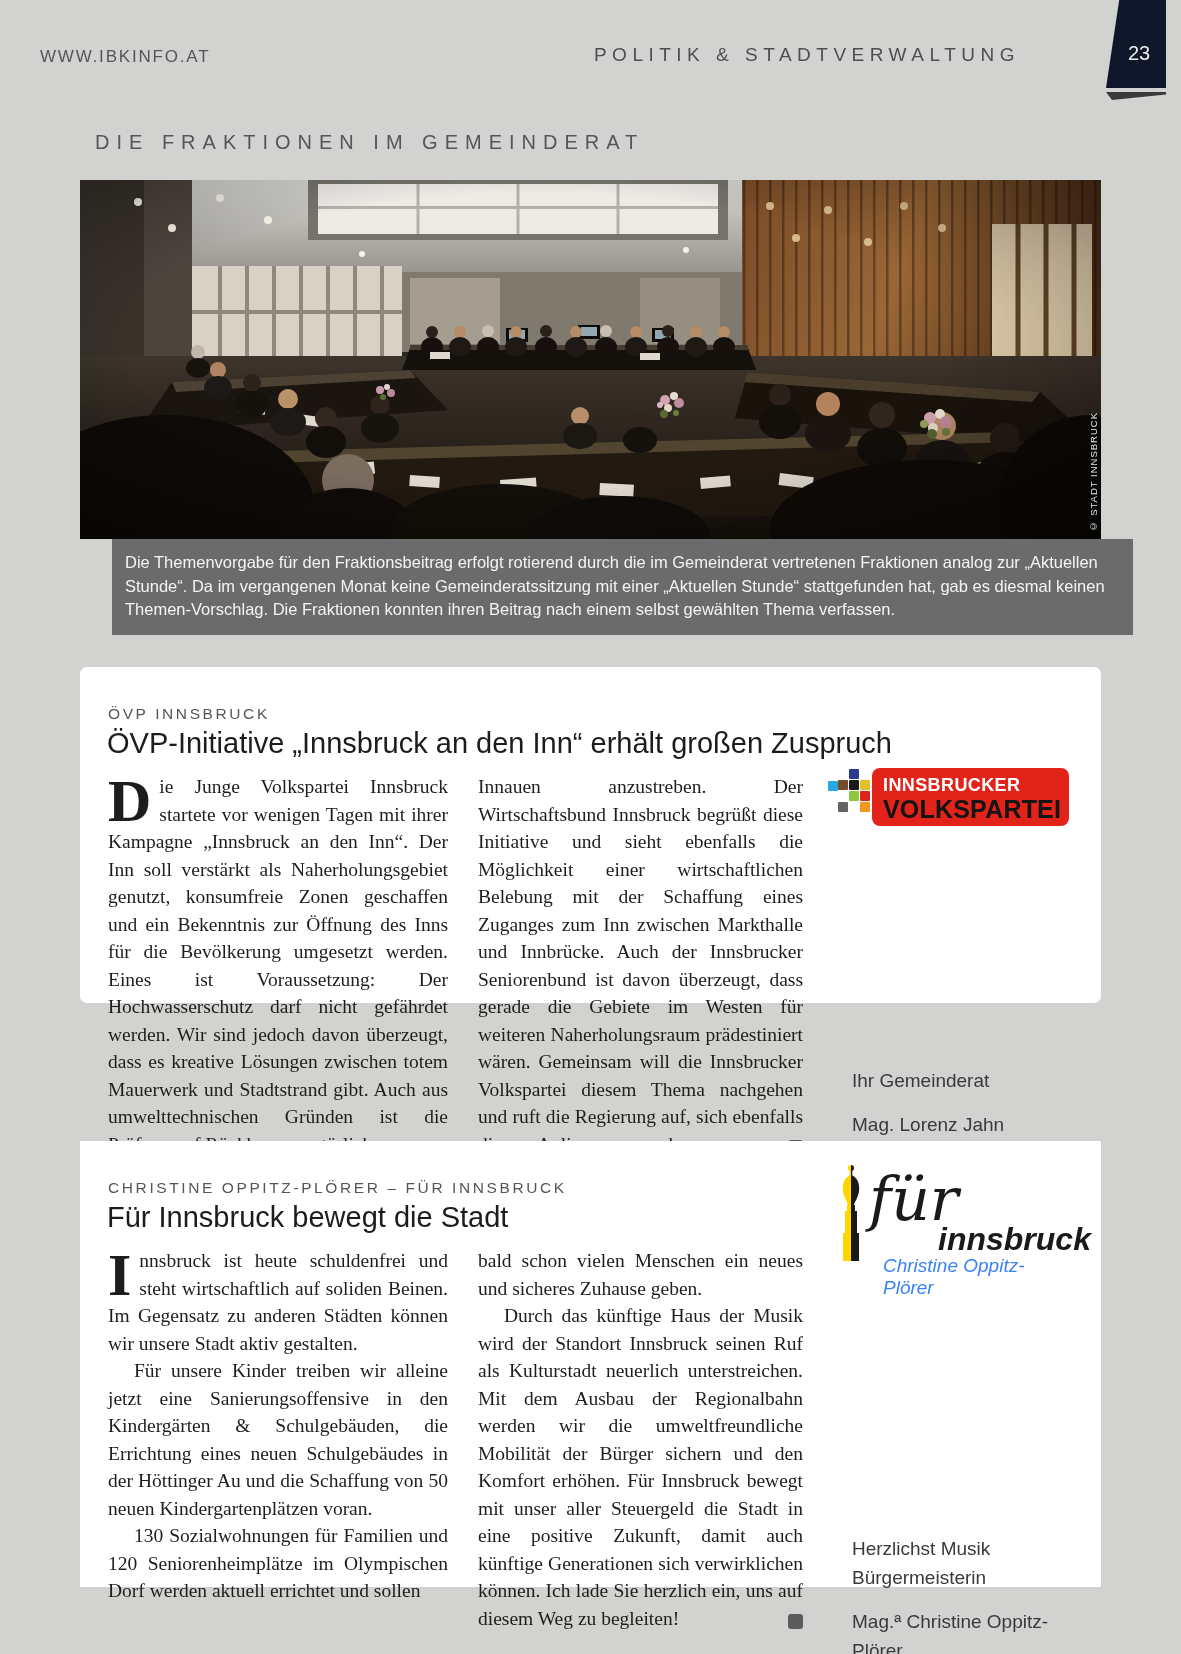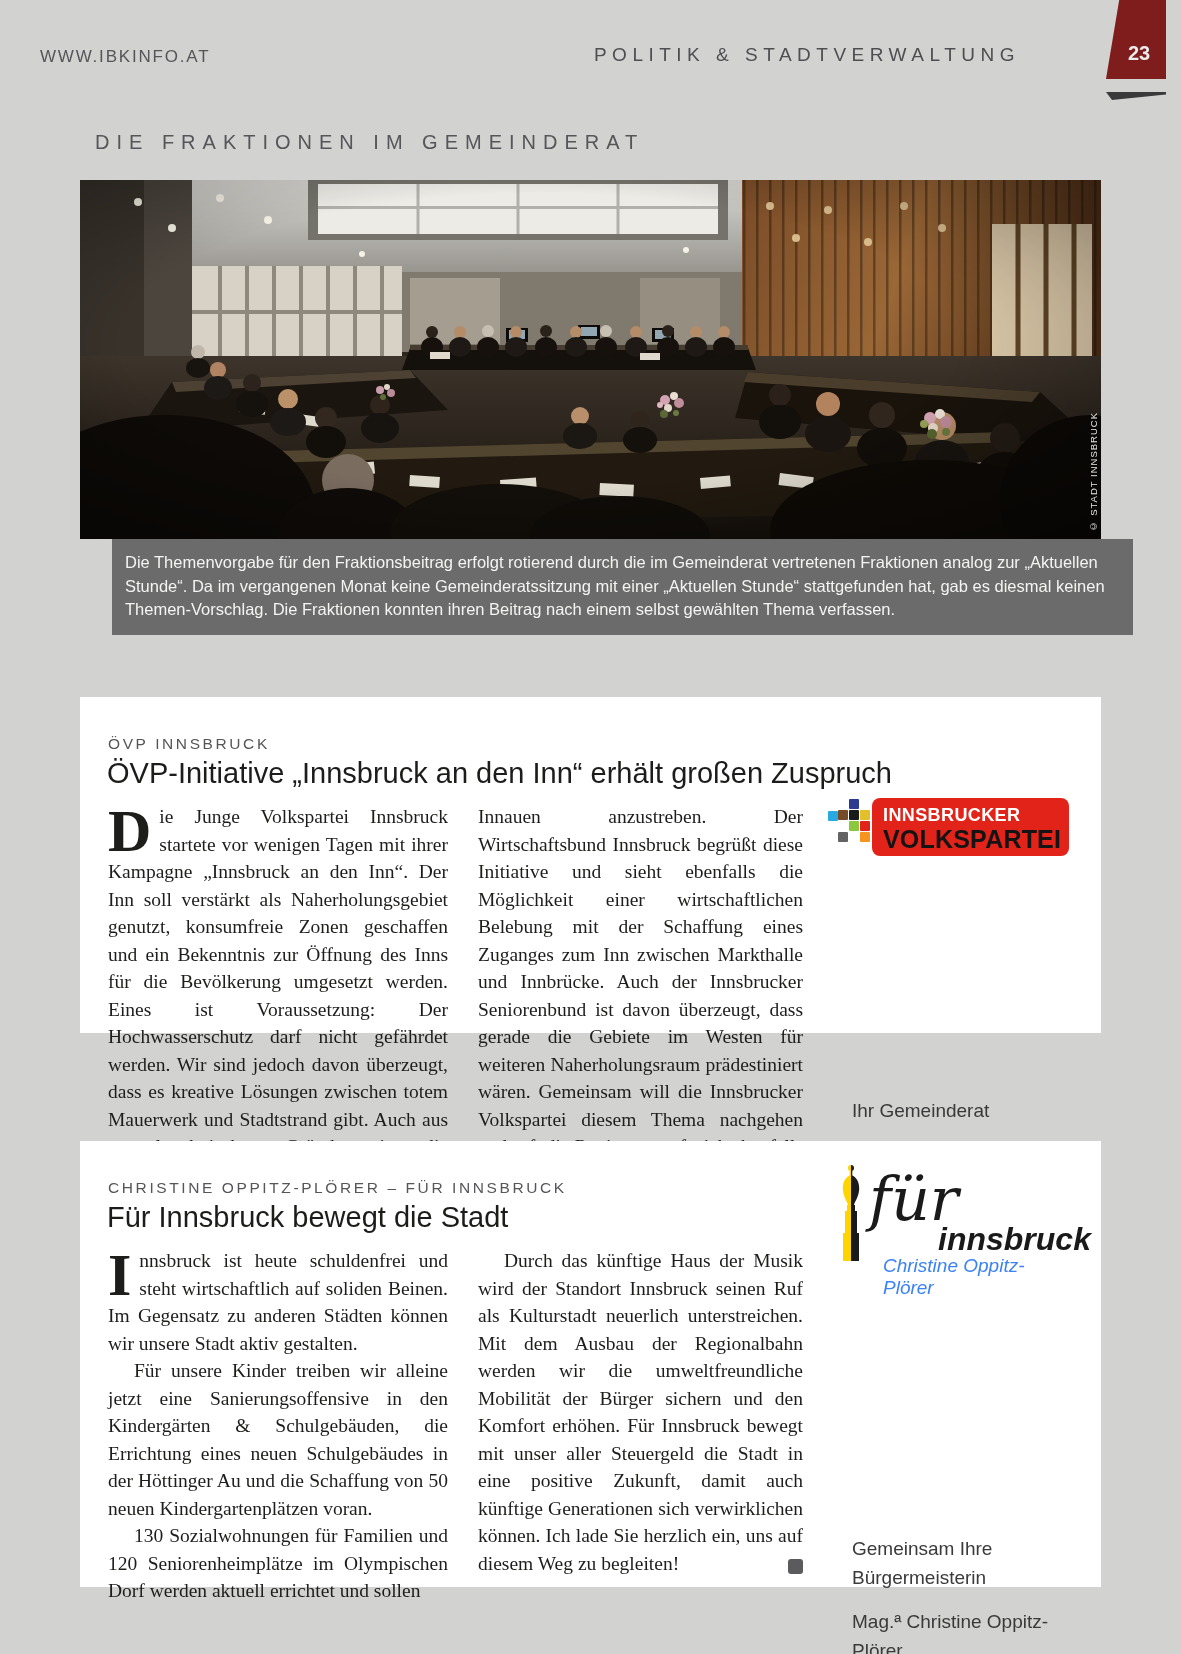--- a/index.html
+++ b/index.html
@@ -2,42 +2,42 @@
 <html><head>
 <meta charset="utf-8">
 <style>
   html,body{margin:0;padding:0;}
   .page{position:relative;width:1181px;height:1654px;background:#d2d2d0;
         font-family:"Liberation Sans",sans-serif;overflow:hidden;color:#1d1d1b;}
 
   
   .site-url{position:absolute;left:40px;top:47px;font-size:17px;letter-spacing:1.8px;color:#56565a;}
   .section-title{position:absolute;top:44px;right:161px;font-size:19px;letter-spacing:5.5px;color:#4e4e52;}
-  .page-tab{position:absolute;left:1106px;top:0;width:60px;height:79px;background:#7f1d1d;
-            clip-path:polygon(22% 0,100% 0,100% 100%,0 100%);font-weight:bold;}
+  .page-tab{position:absolute;left:1106px;top:0;width:60px;height:88px;background:#0f172a;
+            clip-path:polygon(22% 0,100% 0,100% 100%,0 100%);}
   .page-tab-shadow{position:absolute;left:1106px;top:92px;width:60px;height:8px;background:#3a3a3c;
             clip-path:polygon(0 0,100% 0,100% 30%,10% 100%);}
   .page-number{position:absolute;left:6px;right:0;top:42px;text-align:center;color:#ececec;font-size:20px;}
 
   .section-heading{position:absolute;left:82px;top:131px;font-size:20px;letter-spacing:7px;color:#55555a;margin-left:13px;}
 
   
   .photo{position:absolute;left:80px;top:180px;width:1021px;height:359px;background:#2c2620;}
   .photo svg{display:block;}
   .photo-credit{position:absolute;right:2px;bottom:8px;writing-mode:vertical-rl;transform:rotate(180deg);
                 font-size:9.5px;letter-spacing:1px;color:#e6e6e6;}
 
   
   .caption{position:absolute;left:80px;top:539px;width:1021px;height:96px;background:#6b6b6b;
            box-sizing:border-box;padding:12px 16px 12px 13px;color:#f4f4f2;
            font-size:16.5px;line-height:23.5px;margin-left:32px;}
 
   
   .article{position:absolute;left:80px;width:1021px;background:#ffffff;}
-  #article-1{top:697px;height:336px;}
+  #article-1{top:667px;height:336px;border-radius:7px;}
   #article-2{top:1141px;height:446px;}
   .kicker{position:absolute;left:28px;top:38px;font-size:15.5px;letter-spacing:2.6px;color:#56565a;}
   .article-title{position:absolute;left:27px;top:60px;font-size:29px;color:#1c1c1a;}
   .col{position:absolute;top:106px;font-family:"Liberation Serif",serif;font-size:19.5px;
        line-height:27.5px;text-align:justify;color:#1d1d1b;}
   .col-1{left:28px;width:340px;}
   .col-2{left:398px;width:325px;}
   .col p{margin:0;}
   .col p.indent{text-indent:26px;}
   .dropcap{float:left;font-size:60px;line-height:46px;font-weight:bold;padding:5px 8px 0 0;}
@@ -334,20 +334,21 @@
 
   <div class="article" id="article-2">
     <div class="kicker">CHRISTINE OPPITZ-PLÖRER – FÜR INNSBRUCK</div>
     <div class="article-title">Für Innsbruck bewegt die Stadt</div>
     <div class="col col-1">
       <p><span class="dropcap">I</span><span>nnsbruck ist heute schuldenfrei und steht wirtschaftlich auf soliden Beinen. Im Gegensatz zu anderen Städten können wir unsere Stadt aktiv gestalten.</span></p>
       <p class="indent">Für unsere Kinder treiben wir alleine jetzt eine Sanierungsoffensive in den Kindergärten &amp; Schulgebäuden, die Errichtung eines neuen Schulgebäudes in der Höttinger Au und die Schaffung von 50 neuen Kindergartenplätzen voran.</p>
       <p class="indent">130 Sozialwohnungen für Familien und 120 Seniorenheimplätze im Olympischen Dorf werden aktuell errichtet und sollen</p>
     </div>
     <div class="col col-2">
+      <p>bald schon vielen Menschen ein neues und sicheres Zuhause geben.</p>
       <p class="indent"><span>Durch das künftige Haus der Musik wird der Standort Innsbruck seinen Ruf als Kulturstadt neuerlich unterstreichen. Mit dem Ausbau der Regionalbahn werden wir die umweltfreundliche Mobilität der Bürger sichern und den Komfort erhöhen. Für Innsbruck bewegt mit unser aller Steuergeld die Stadt in eine positive Zukunft, damit auch künftige Generationen sich verwirklichen können. Ich lade Sie herzlich ein, uns auf diesem Weg zu begleiten!</span><span class="endmark"></span></p>
     </div>
     <div class="fi-logo">
       <svg class="fi-tower" width="28" height="100" viewBox="0 0 28 100">
         <defs>
           <clipPath id="towerL">
               <rect x="0" y="0" width="14" height="100"></rect>
             </clipPath>
           <clipPath id="towerR">
               <rect x="14" y="0" width="14" height="100"></rect>
@@ -368,18 +369,18 @@
           <rect x="10" y="44" width="8" height="6"></rect>
           <rect x="8" y="50" width="12" height="22"></rect>
           <rect x="6" y="72" width="16" height="28"></rect>
         </g>
       </svg>
       <div class="fi-fuer">für</div>
       <div class="fi-inns">innsbruck</div>
       <div class="fi-name">Christine Oppitz-Plörer</div>
     </div>
     <div class="sig">
-      <p>Gemeinsam Ihre Bürgermeisterin</p>
+      <p>Herzlichst Musik Bürgermeisterin</p>
       <p>Mag.ª Christine Oppitz-Plörer</p>
     </div>
   </div>
 
 </div>
 
 </body></html>

